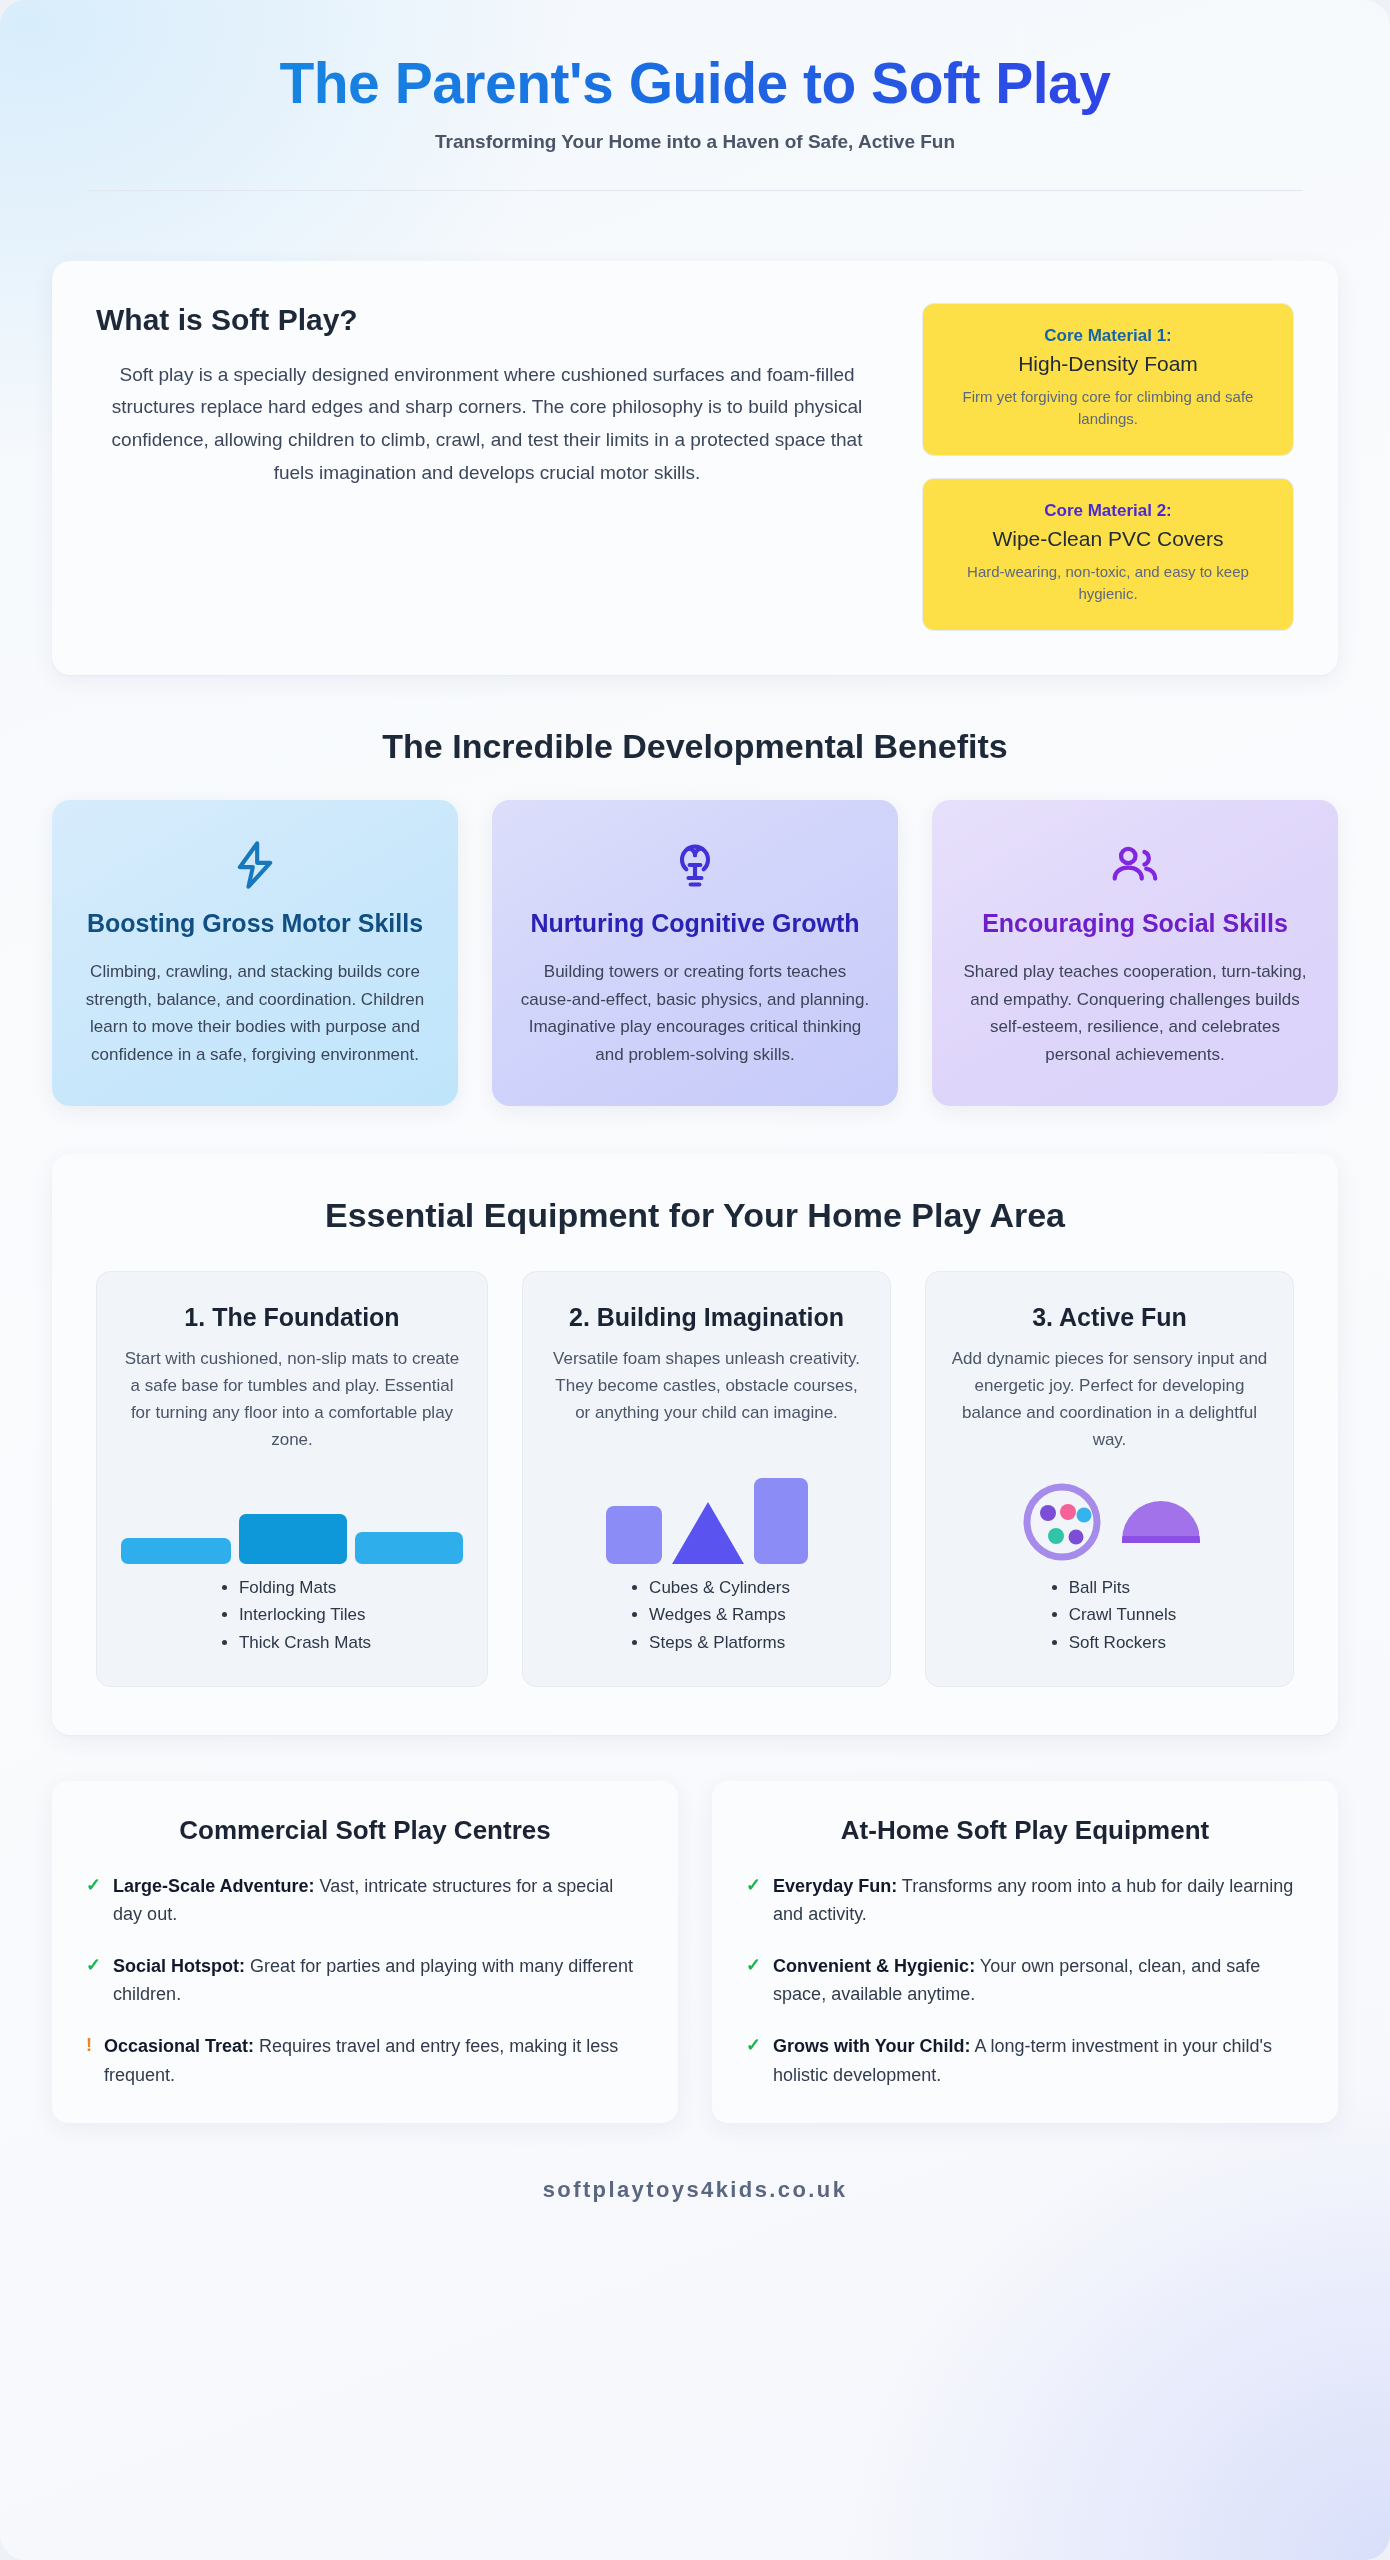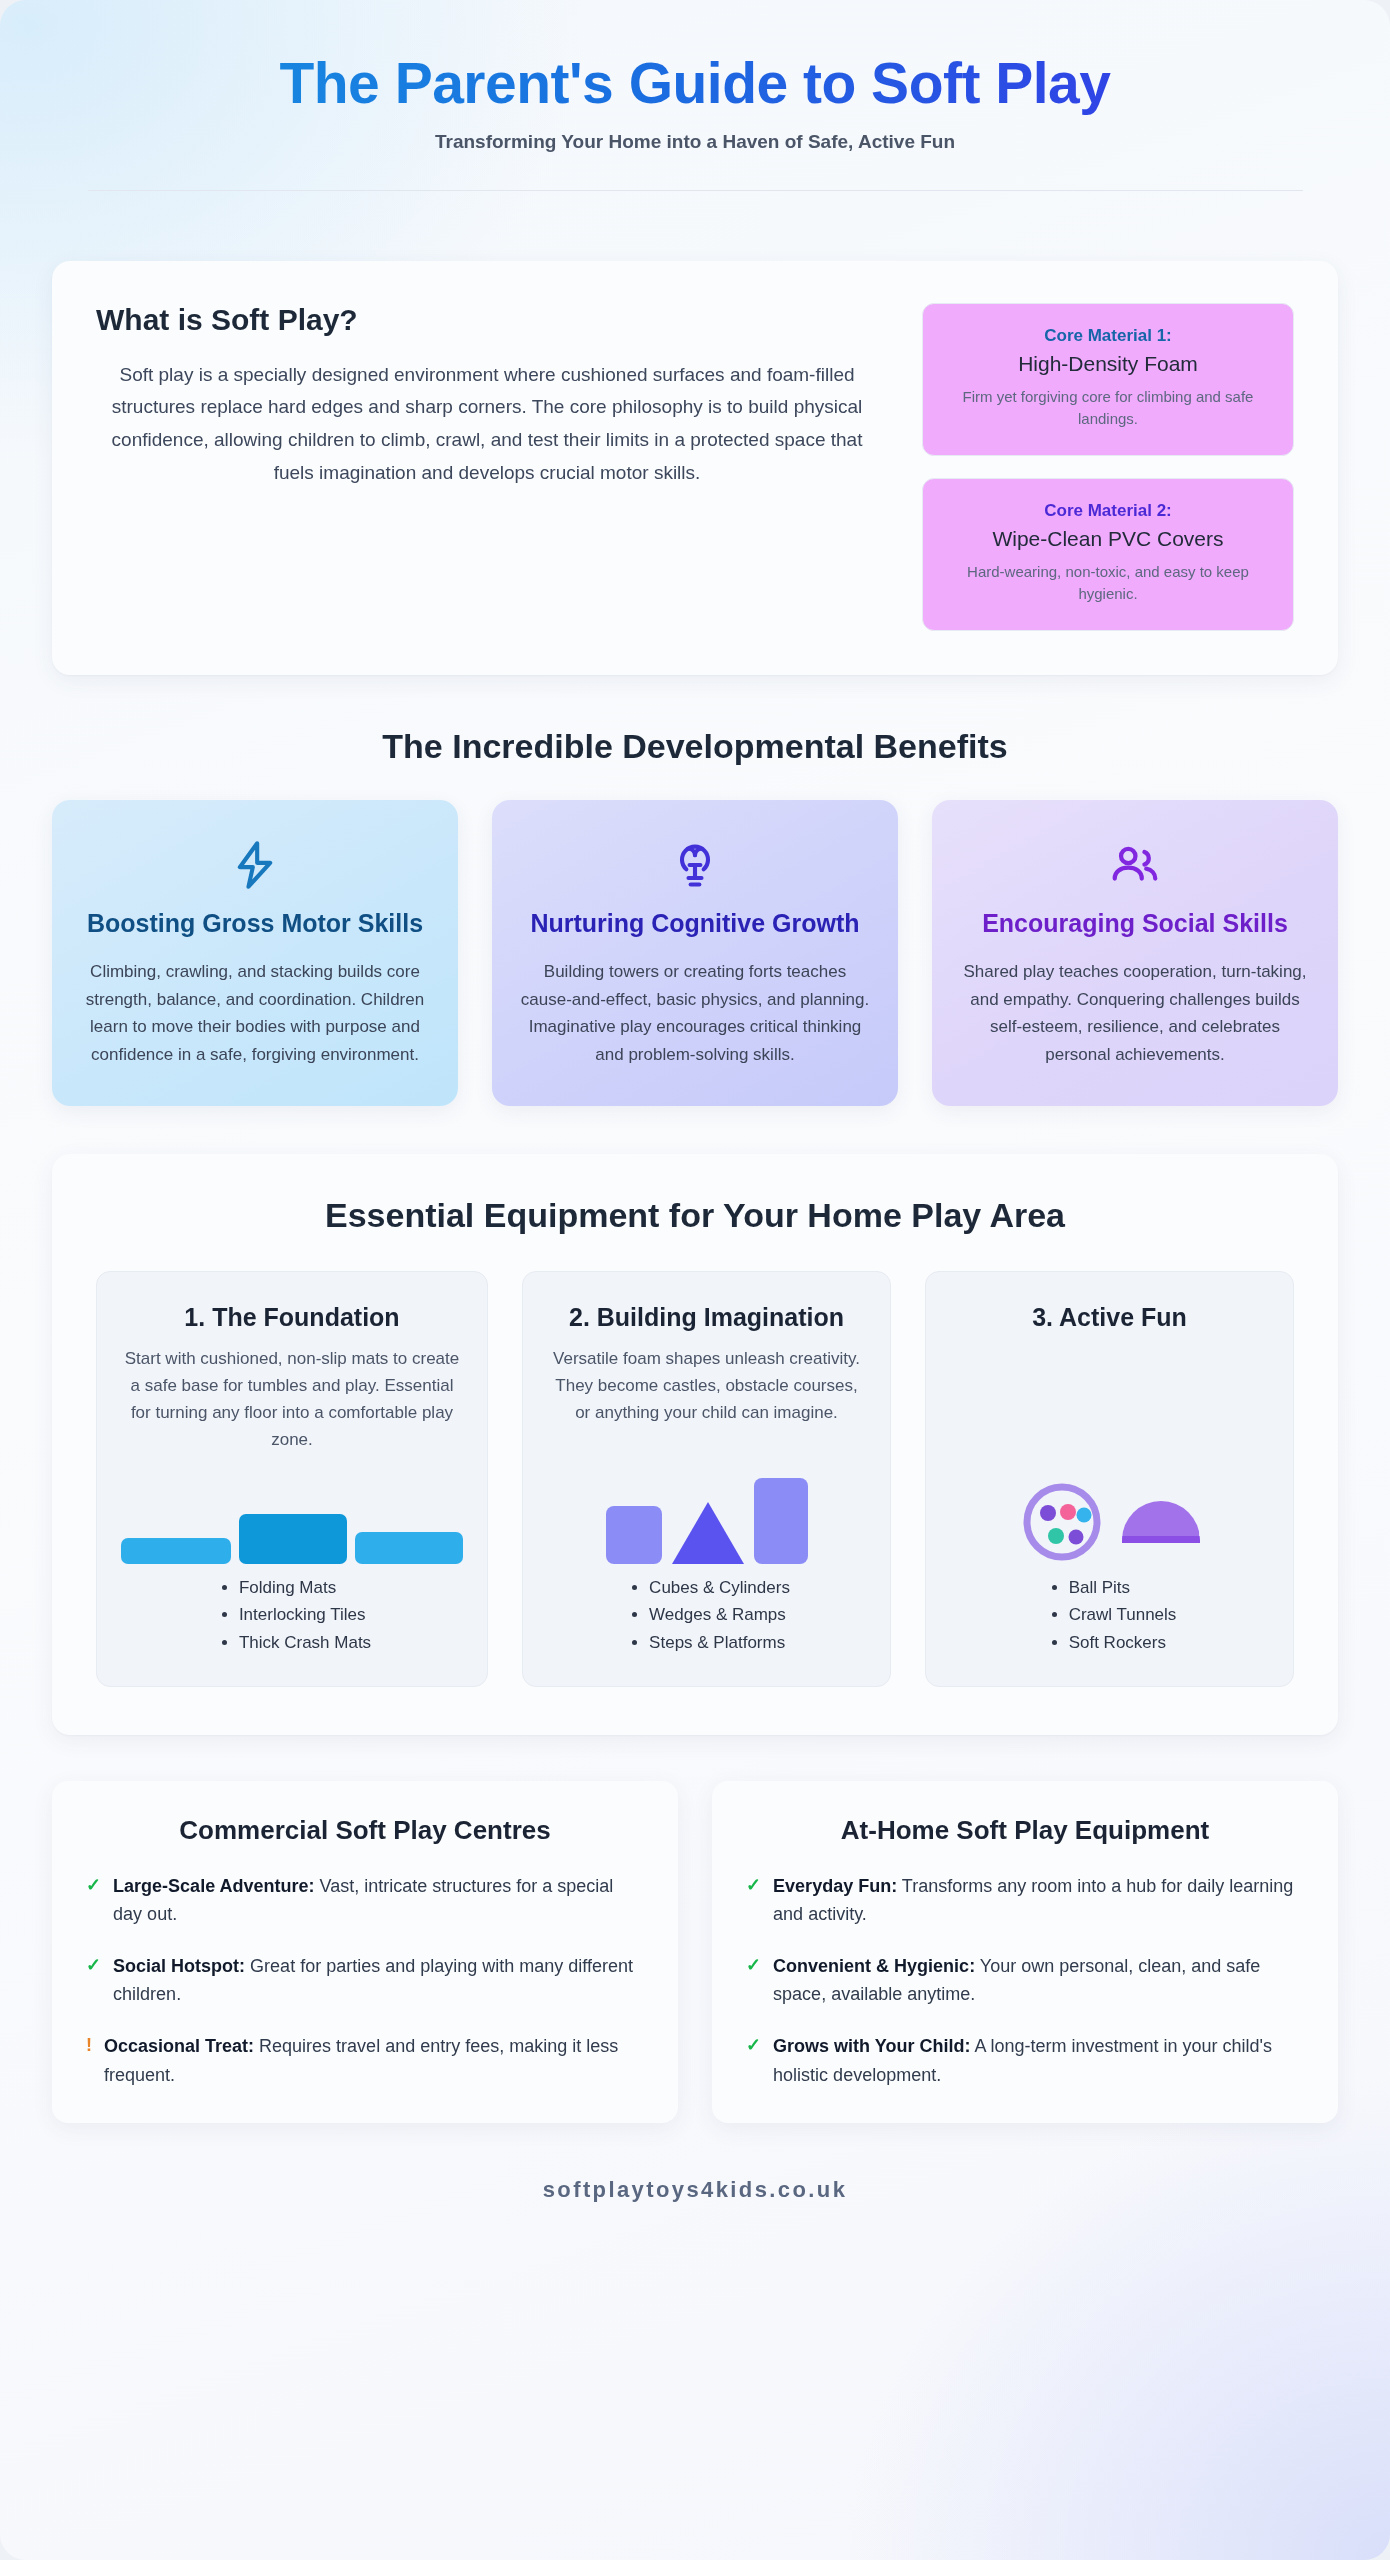--- a/index.html
+++ b/index.html
@@ -82,21 +82,21 @@
     color: #3c475c;
     text-align: center;
   }
   .intro-right {
     flex: 0 0 372px;
     display: flex;
     flex-direction: column;
     gap: 22px;
   }
   .mat-card {
-    background: #f0abfc;
+    background: #fde047;
     border: 1px solid #e6ebf3;
     border-radius: 12px;
     padding: 22px 20px 24px;
     text-align: center;
   }
   .mat-kicker {
     font-size: 17px;
     font-weight: bold;
     margin-bottom: 6px;
   }
@@ -396,20 +396,21 @@
           </div>
           <ul class="equip-list">
             <li>Cubes &amp; Cylinders</li>
             <li>Wedges &amp; Ramps</li>
             <li>Steps &amp; Platforms</li>
           </ul>
         </div>
 
         <div class="equip-card">
           <div class="equip-title">3. Active Fun</div>
+          <div class="equip-desc">Add dynamic pieces for sensory input and energetic joy. Perfect for developing balance and coordination in a delightful way.</div>
           <div class="equip-art">
             <div class="active-art">
               <svg width="84" height="84" viewBox="0 0 84 84">
                 <circle cx="42" cy="42" r="35" fill="none" stroke="#a78bea" stroke-width="7"></circle>
                 <circle cx="28" cy="33" r="8" fill="#7c4dd6"></circle>
                 <circle cx="48" cy="32" r="8" fill="#f4629a"></circle>
                 <circle cx="64" cy="35" r="7.5" fill="#34b3ec"></circle>
                 <circle cx="36" cy="56" r="8" fill="#2fc5a6"></circle>
                 <circle cx="56" cy="57" r="7.5" fill="#7c4dd6"></circle>
               </svg>

